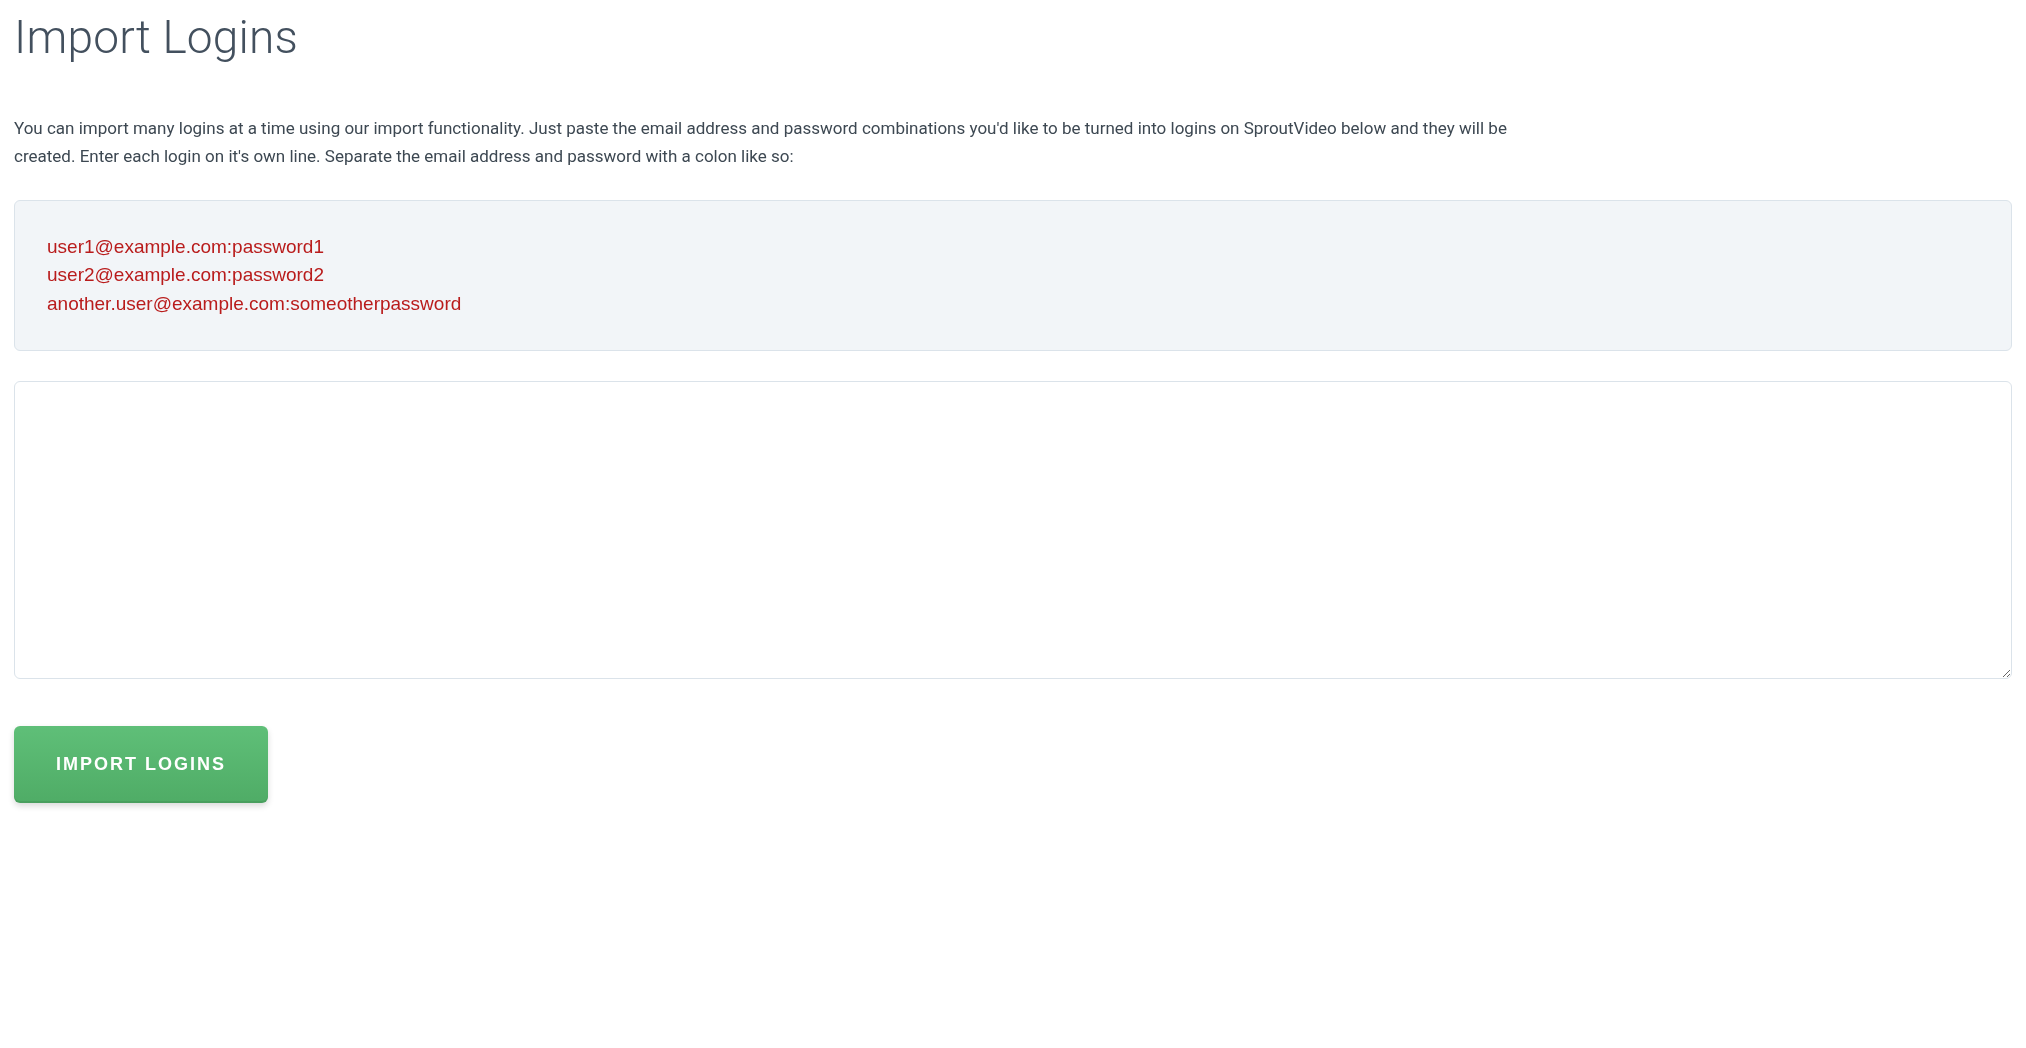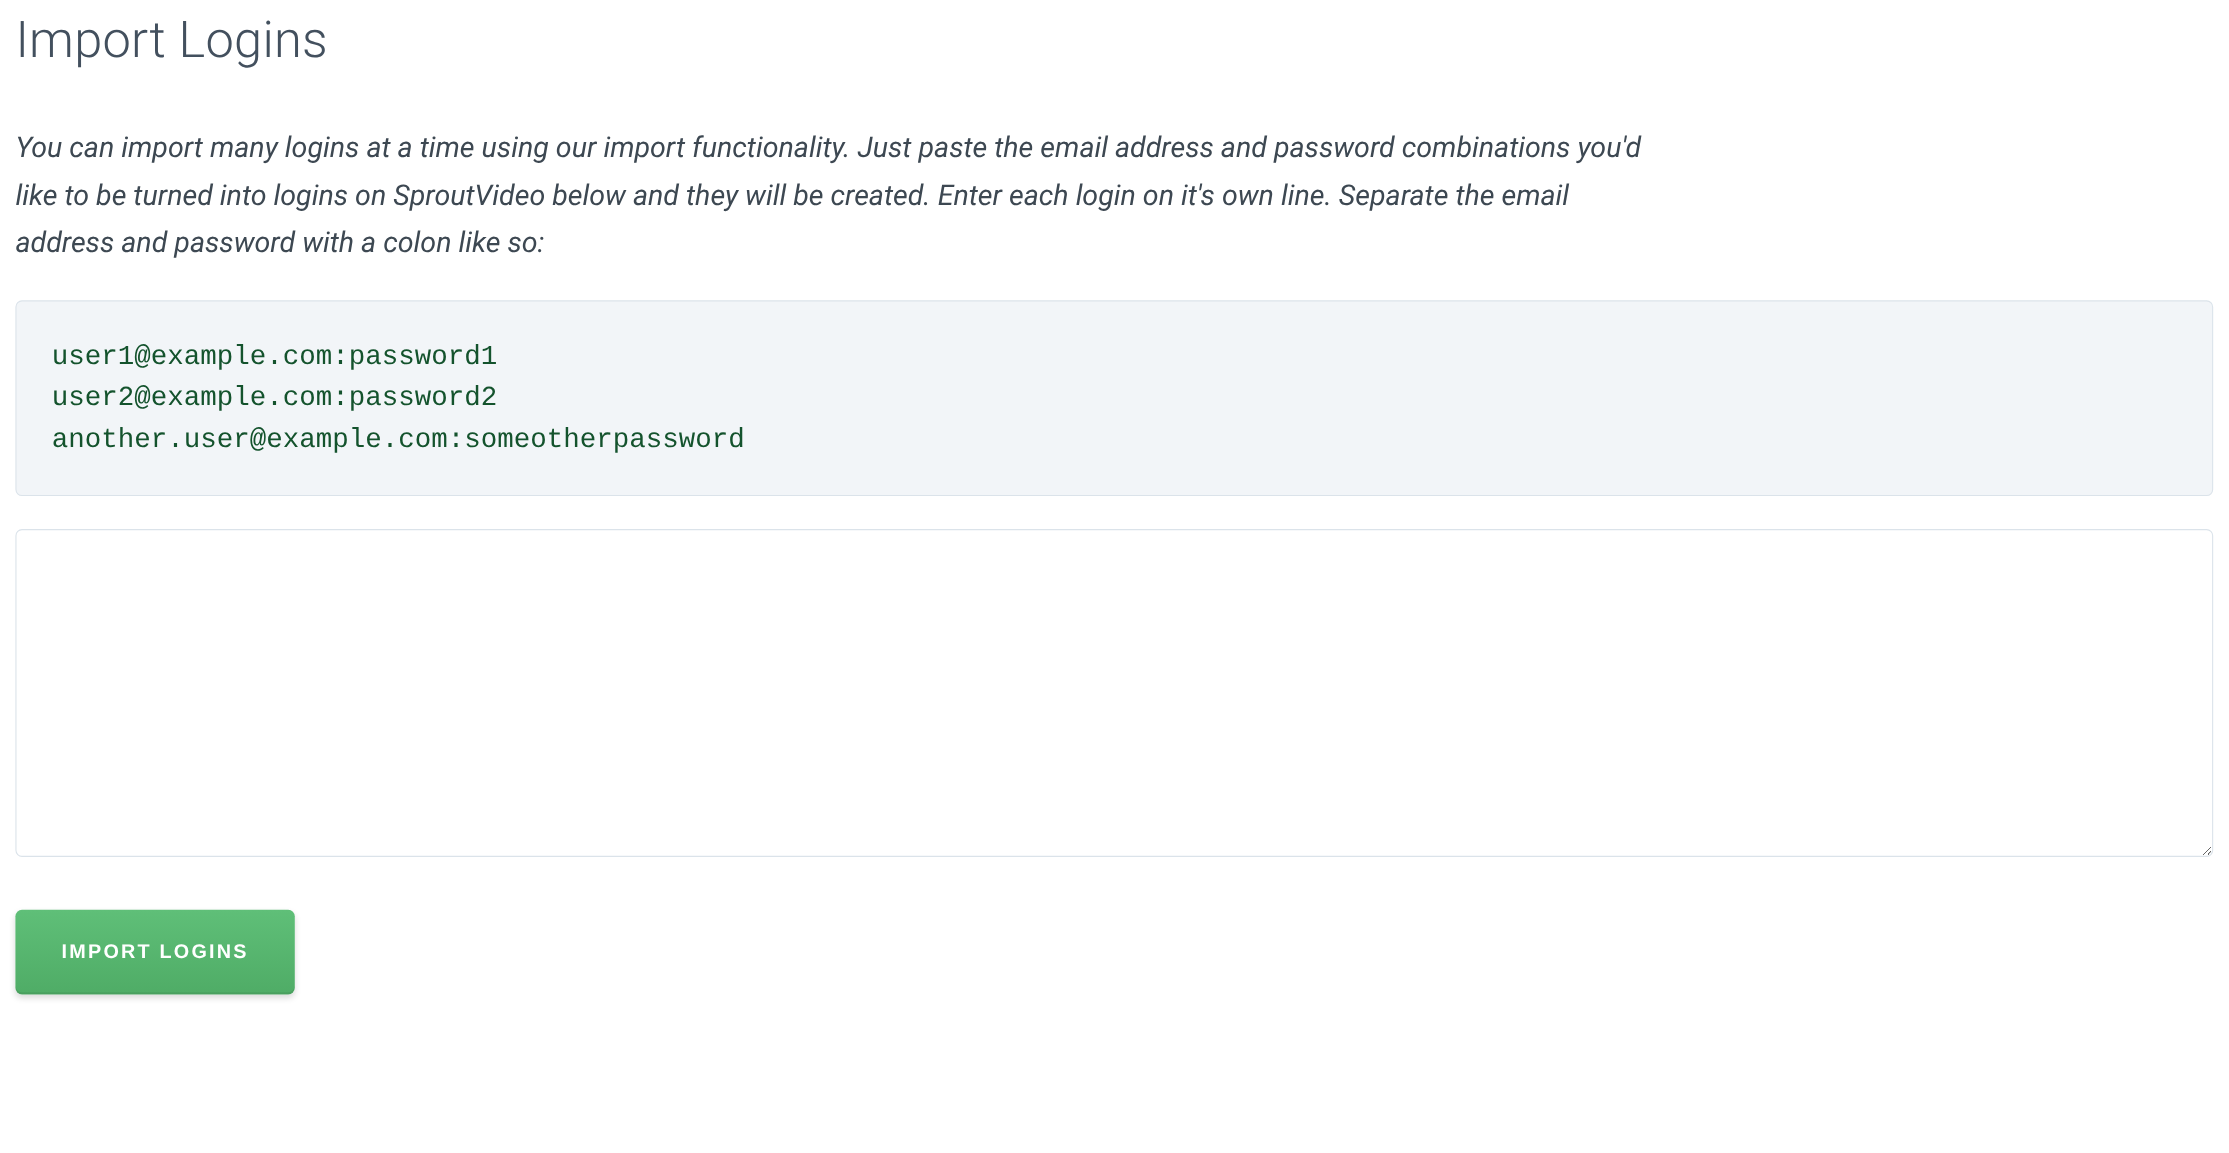--- a/index.html
+++ b/index.html
@@ -18,35 +18,34 @@
     .page-title {
       font-size: 46px;
       font-weight: 300;
       color: #43505e;
       letter-spacing: 0.2px;
       margin-bottom: 38px;
       margin-top: 0;
     }
     .description {
       color: #3d4852;
-      font-size: 26px;
+      font-size: 17px;
       line-height: 1.65;
       margin-bottom: 30px;
       max-width: 1500px;
-      font-style: italic;
     }
     .example-box {
       background: #f2f5f8;
       border: 1px solid #dbe3ea;
       border-radius: 6px;
       padding: 32px 32px;
-      font-family: Liberation Mono, monospace;
-      font-size: 25px;
+      font-family: Liberation Sans, sans-serif;
+      font-size: 19px;
       line-height: 1.5;
-      color: #14532d;
+      color: #b91c1c;
       white-space: pre;
       margin-bottom: 30px;
       width: 100%;
       overflow-x: auto;
     }
     .logins-textarea {
       width: 100%;
       height: 298px;
       border: 1px solid #dbe3ea;
       border-radius: 6px;

